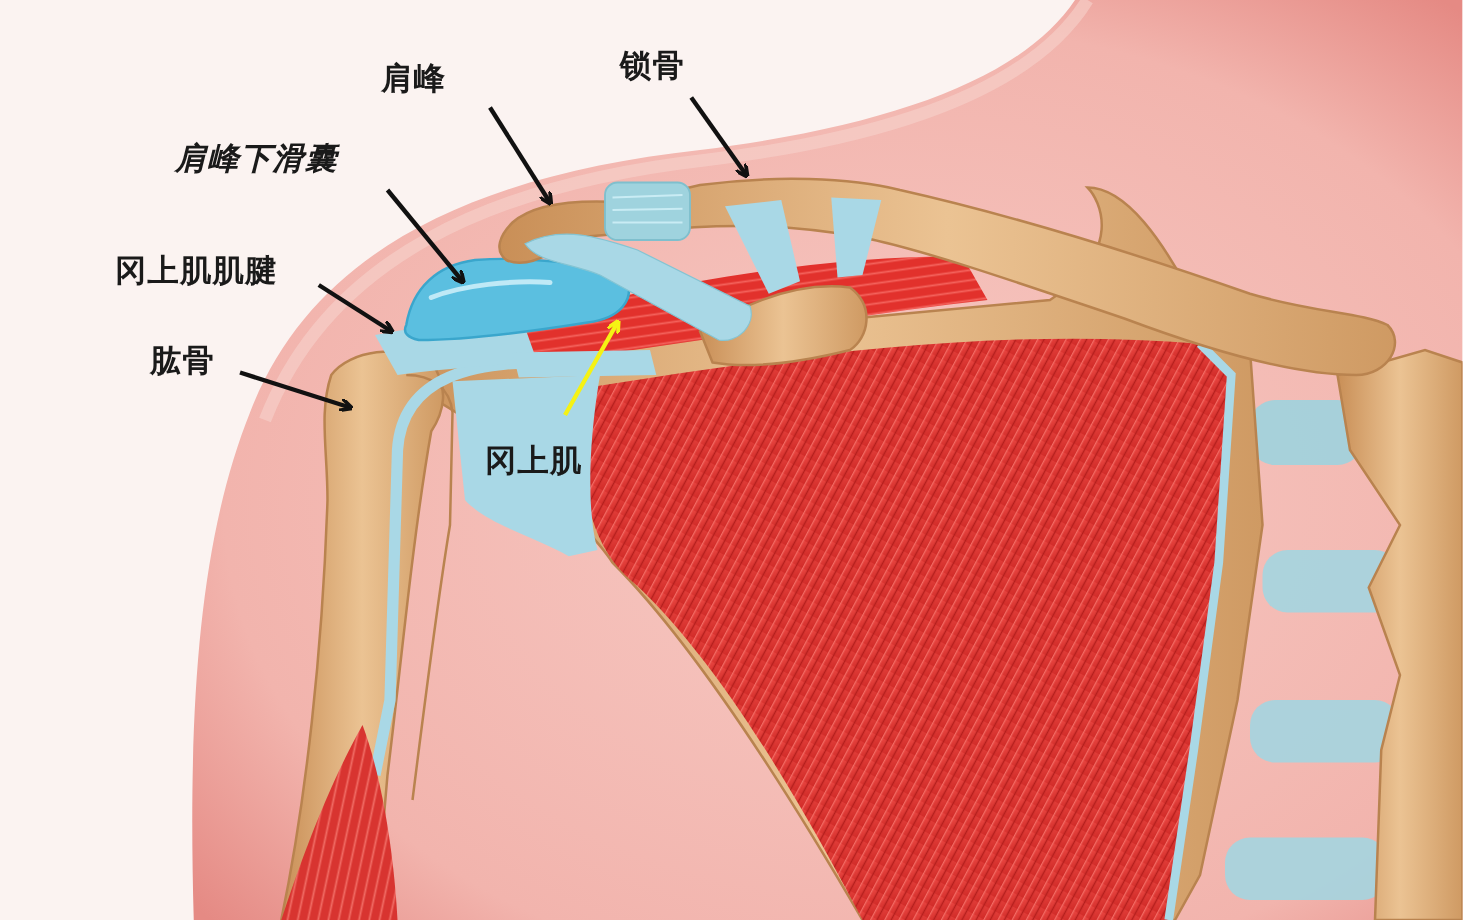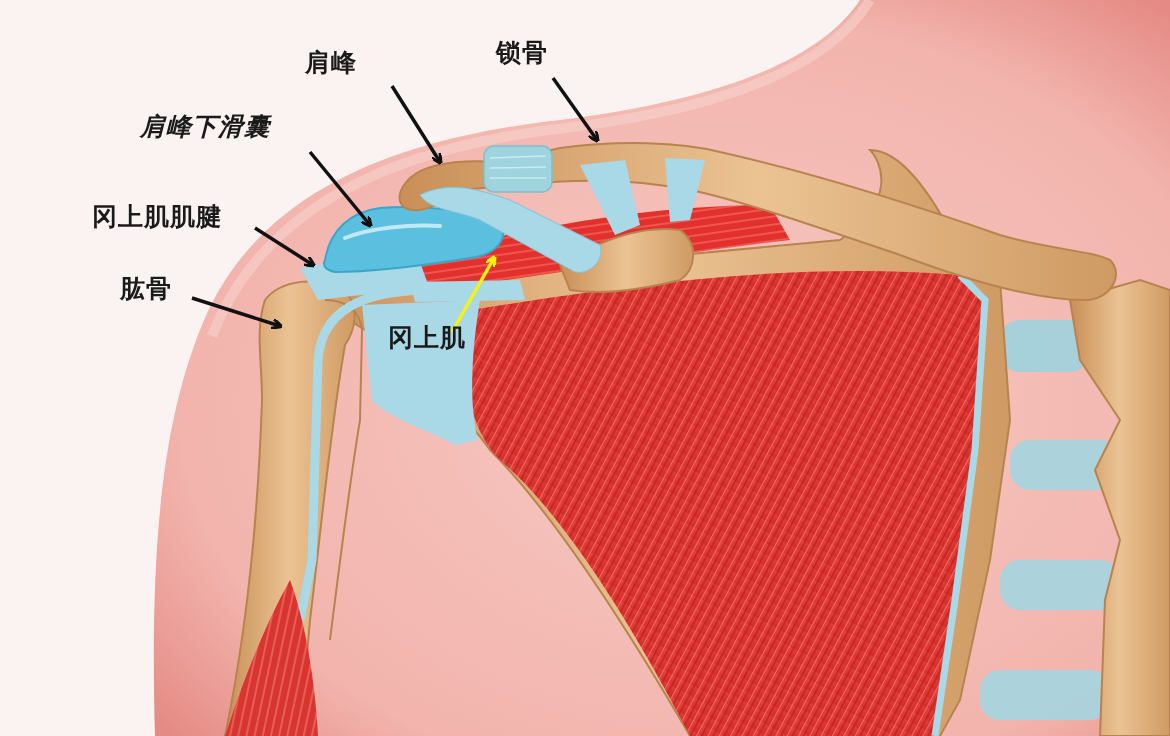--- a/index.html
+++ b/index.html
@@ -111,14 +111,14 @@
   </g>
 
   <line x1="452" y1="332" x2="494" y2="258" stroke="#f5f214" stroke-width="3.5" marker-end="url(#yellowHead)"></line>
 </svg>
 
 <div class="label" style="left:305px;top:46px;">肩峰</div>
 <div class="label" style="left:496px;top:36px;">锁骨</div>
 <div class="label" style="left:140px;top:110px;font-style:italic;">肩峰下滑囊</div>
 <div class="label" style="left:92px;top:200px;">冈上肌肌腱</div>
 <div class="label" style="left:120px;top:272px;">肱骨</div>
-<div class="label" style="left:388px;top:321px;">冈上肌</div>
+<div class="label" style="left:388px;top:352px;">冈上肌</div>
 </div>
 
 </body></html>

